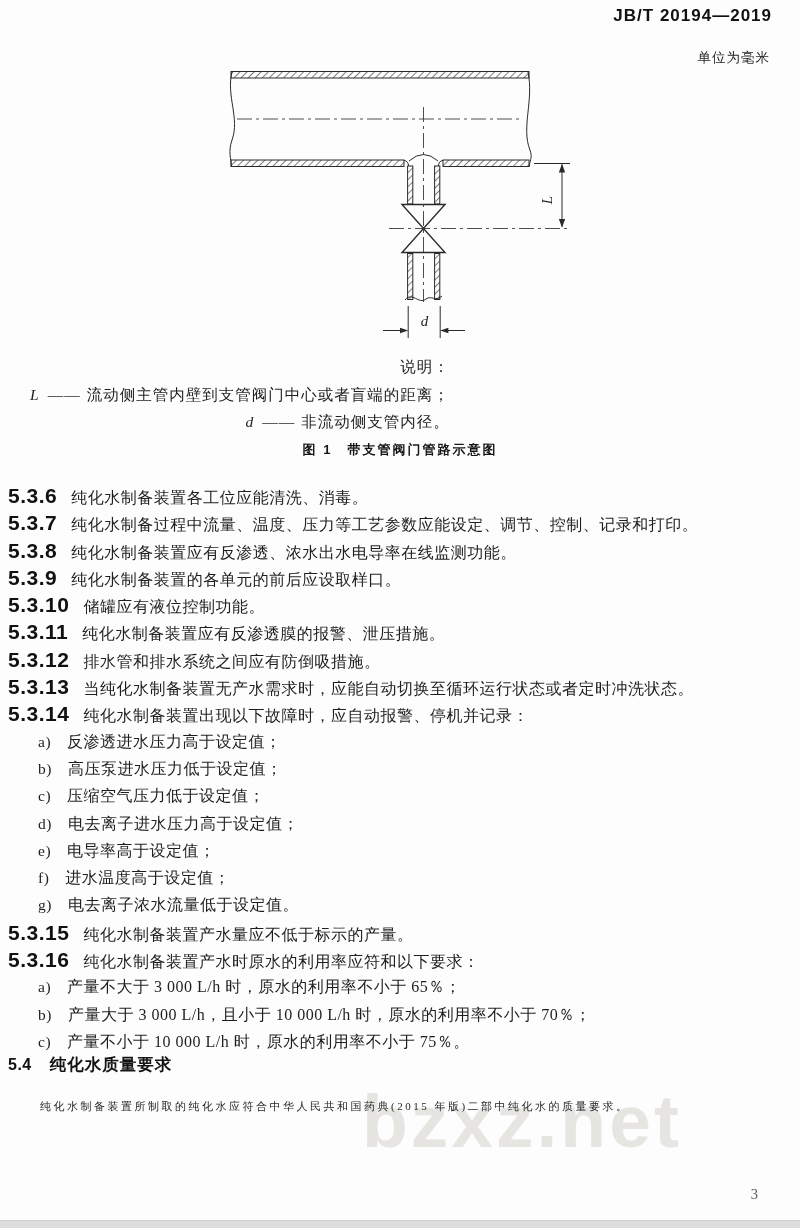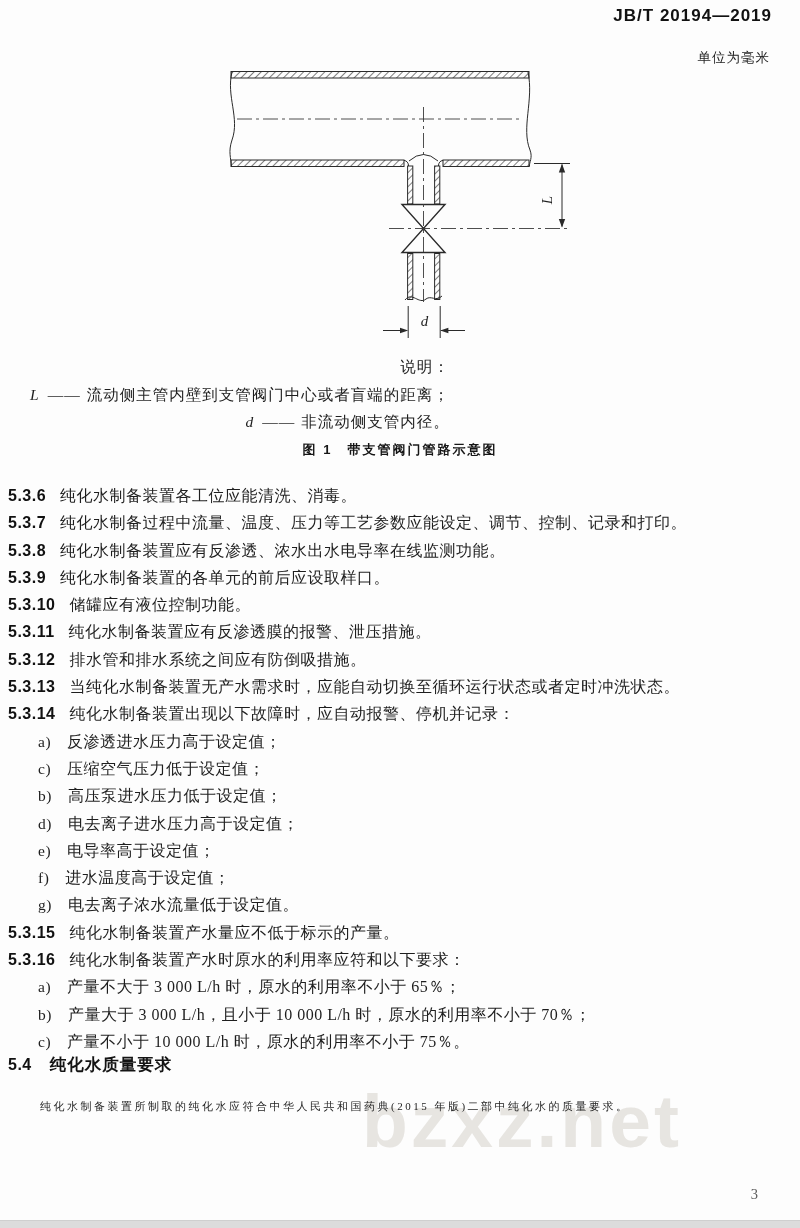--- a/index.html
+++ b/index.html
@@ -21,21 +21,21 @@
   .ldash{margin-right:6px;}
   .fig-caption{
     position:absolute;left:0;top:441px;width:100%;text-align:center;
     font-family:"Liberation Sans","DejaVu Sans",sans-serif;
     font-weight:bold;font-size:13px;letter-spacing:2px;color:#161616;
   }
   .clauses{position:absolute;left:8px;top:482px;width:780px;font-size:16px;}
   .clause-line,.item-line{height:27.3px;line-height:27.3px;white-space:nowrap;letter-spacing:0.5px;}
   .cnum{
     font-family:"Liberation Sans","DejaVu Sans",sans-serif;
-    font-weight:bold;font-size:16px;color:#111;margin-right:14px;letter-spacing:0.5px;
+    font-weight:bold;font-size:21px;color:#111;margin-right:14px;letter-spacing:0.5px;
   }
   .item-line{padding-left:30px;}
   .ilabel{margin-right:16px;font-size:15.5px;}
   .sec-heading{
     position:absolute;left:8px;top:1054px;
     font-family:"Liberation Sans","DejaVu Sans",sans-serif;
     font-weight:bold;font-size:16.5px;color:#141414;letter-spacing:1px;
   }
   .sec-heading .cnum{margin-right:18px;font-size:16px;}
   .body-par{
@@ -140,22 +140,22 @@
       <div class="clause-line"><span class="cnum">5.3.6</span><span class="ctxt">纯化水制备装置各工位应能清洗、消毒。</span></div>
       <div class="clause-line"><span class="cnum">5.3.7</span><span class="ctxt">纯化水制备过程中流量、温度、压力等工艺参数应能设定、调节、控制、记录和打印。</span></div>
       <div class="clause-line"><span class="cnum">5.3.8</span><span class="ctxt">纯化水制备装置应有反渗透、浓水出水电导率在线监测功能。</span></div>
       <div class="clause-line"><span class="cnum">5.3.9</span><span class="ctxt">纯化水制备装置的各单元的前后应设取样口。</span></div>
       <div class="clause-line"><span class="cnum">5.3.10</span><span class="ctxt">储罐应有液位控制功能。</span></div>
       <div class="clause-line"><span class="cnum">5.3.11</span><span class="ctxt">纯化水制备装置应有反渗透膜的报警、泄压措施。</span></div>
       <div class="clause-line"><span class="cnum">5.3.12</span><span class="ctxt">排水管和排水系统之间应有防倒吸措施。</span></div>
       <div class="clause-line"><span class="cnum">5.3.13</span><span class="ctxt">当纯化水制备装置无产水需求时，应能自动切换至循环运行状态或者定时冲洗状态。</span></div>
       <div class="clause-line"><span class="cnum">5.3.14</span><span class="ctxt">纯化水制备装置出现以下故障时，应自动报警、停机并记录：</span></div>
       <div class="item-line"><span class="ilabel">a)</span><span class="ctxt">反渗透进水压力高于设定值；</span></div>
+      <div class="item-line"><span class="ilabel">b)</span><span class="ctxt">高压泵进水压力低于设定值；</span></div>
       <div class="item-line"><span class="ilabel">c)</span><span class="ctxt">压缩空气压力低于设定值；</span></div>
-      <div class="item-line"><span class="ilabel">b)</span><span class="ctxt">高压泵进水压力低于设定值；</span></div>
       <div class="item-line"><span class="ilabel">d)</span><span class="ctxt">电去离子进水压力高于设定值；</span></div>
       <div class="item-line"><span class="ilabel">e)</span><span class="ctxt">电导率高于设定值；</span></div>
       <div class="item-line"><span class="ilabel">f)</span><span class="ctxt">进水温度高于设定值；</span></div>
       <div class="item-line"><span class="ilabel">g)</span><span class="ctxt">电去离子浓水流量低于设定值。</span></div>
       <div class="clause-line"><span class="cnum">5.3.15</span><span class="ctxt">纯化水制备装置产水量应不低于标示的产量。</span></div>
       <div class="clause-line"><span class="cnum">5.3.16</span><span class="ctxt">纯化水制备装置产水时原水的利用率应符和以下要求：</span></div>
       <div class="item-line"><span class="ilabel">a)</span><span class="ctxt">产量不大于 3 000 L/h 时，原水的利用率不小于 65％；</span></div>
       <div class="item-line"><span class="ilabel">b)</span><span class="ctxt">产量大于 3 000 L/h，且小于 10 000 L/h 时，原水的利用率不小于 70％；</span></div>
       <div class="item-line"><span class="ilabel">c)</span><span class="ctxt">产量不小于 10 000 L/h 时，原水的利用率不小于 75％。</span></div>
     </div>

